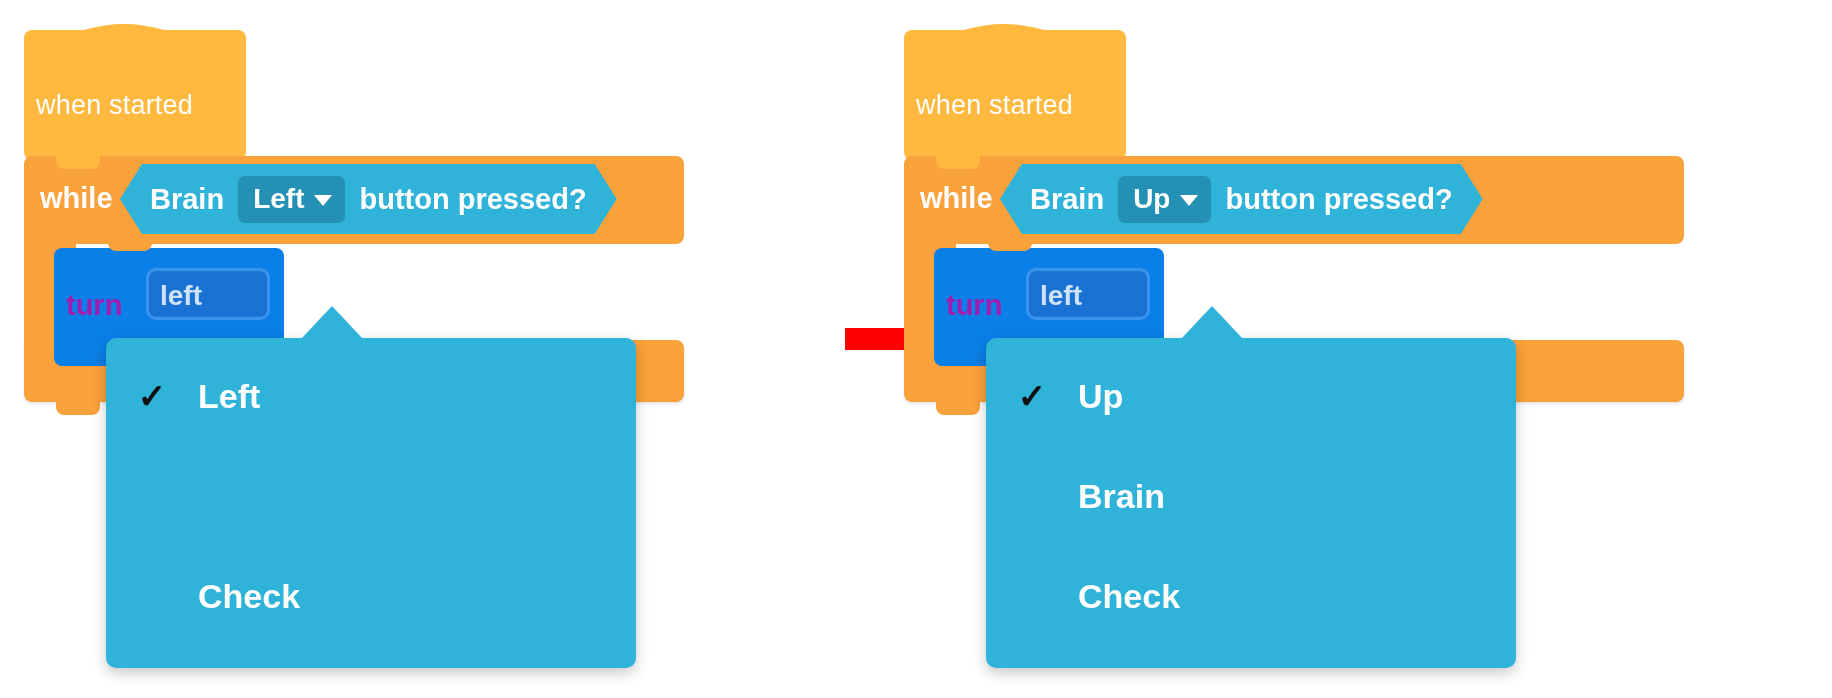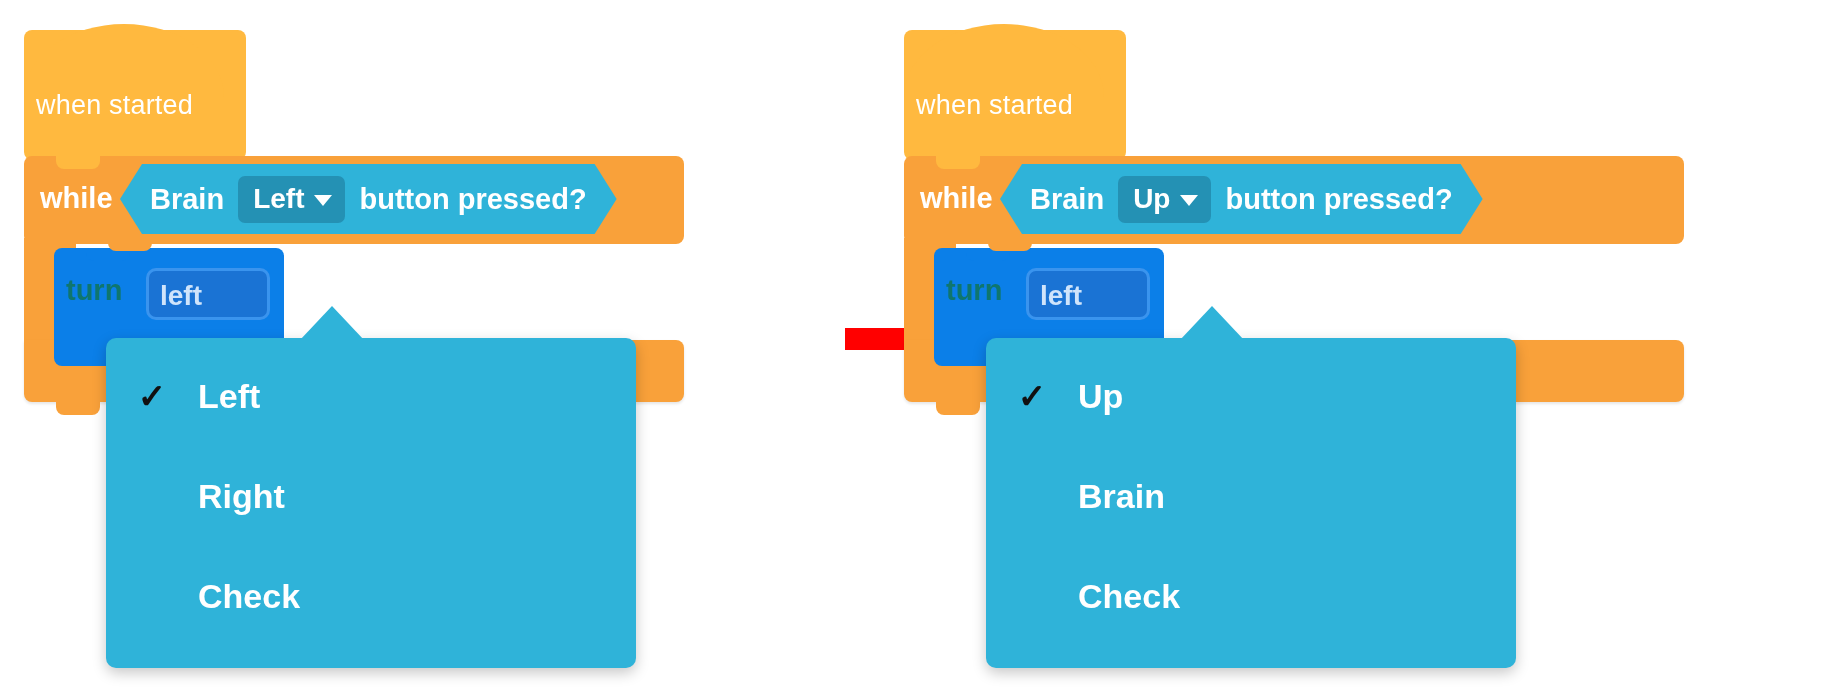--- a/index.html
+++ b/index.html
@@ -132,22 +132,22 @@
   .turn-notch{
     position:absolute;
     left:86px;top:248px;
     width:44px;height:13px;
     background:#0b7fe8;
     border-radius:0 0 8px 8px;
     z-index:2;
   }
   .turn-label{
     position:absolute;
-    left:66px;top:274px;
-    color:#0f766e;font-size:29px;font-weight:700;white-space:nowrap;
+    left:66px;top:289px;
+    color:#a21caf;font-size:29px;font-weight:700;white-space:nowrap;
   }
   .turn-field{
     position:absolute;
     left:146px;top:268px;
     width:124px;height:52px;
     background:#1a73d4;
     border:3px solid #3a94ee;
     border-radius:10px;
     box-sizing:border-box;
   }
@@ -240,24 +240,20 @@
     <div class="turn-field"></div>
     <div class="turn-label">turn</div>
     <div class="turn-field-txt">left</div>
 
     <div class="dd-pointer"></div>
     <div class="dropdown">
       <div class="dd-item" style="top:28px">
         <span class="dd-check">✓</span>
         <span class="dd-label">Left</span>
       </div>
-      <div class="dd-item" style="top:128px">
-        <span class="dd-check"></span>
-        <span class="dd-label">Right</span>
-      </div>
       <div class="dd-item" style="top:228px">
         <span class="dd-check"></span>
         <span class="dd-label">Check</span>
       </div>
     </div>
   </div>
 
   <div style="position:absolute;left:845px;top:300px;width:180px;height:80px;">
     <svg viewBox="0 0 180 80" width="180" height="80" aria-hidden="true">
       <rect x="0" y="28" width="120" height="22" fill="#ff0000"></rect>

